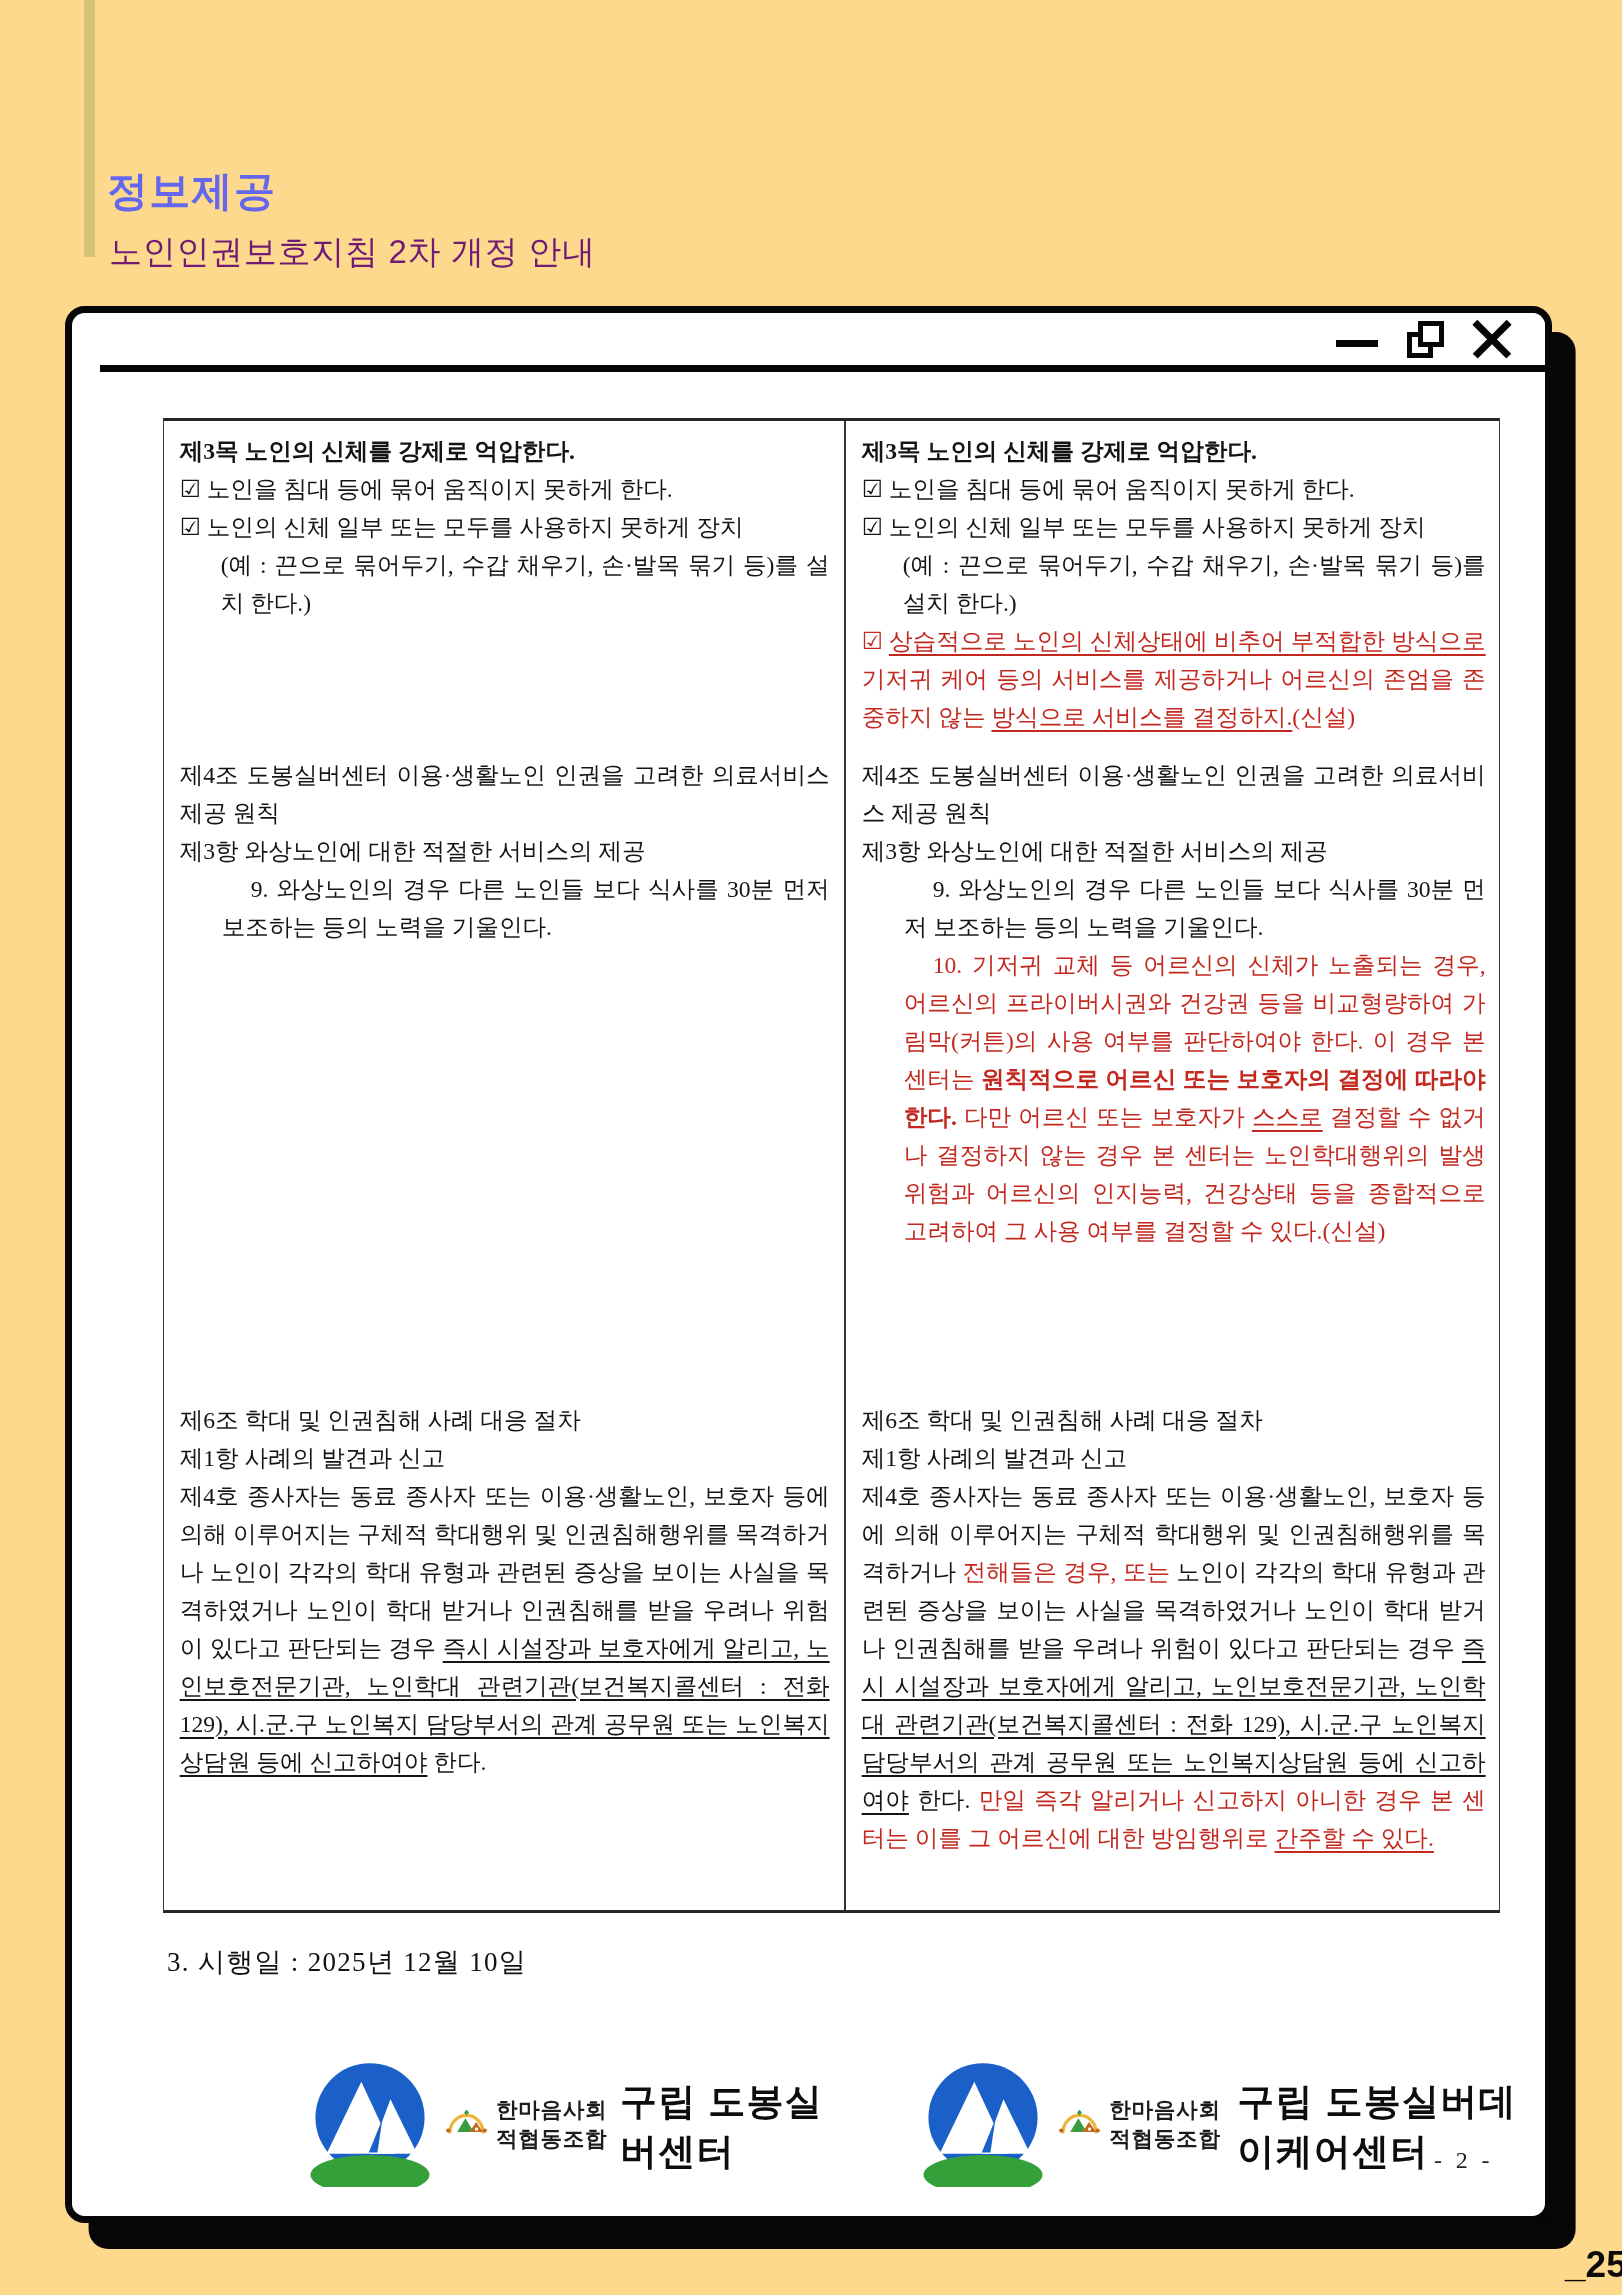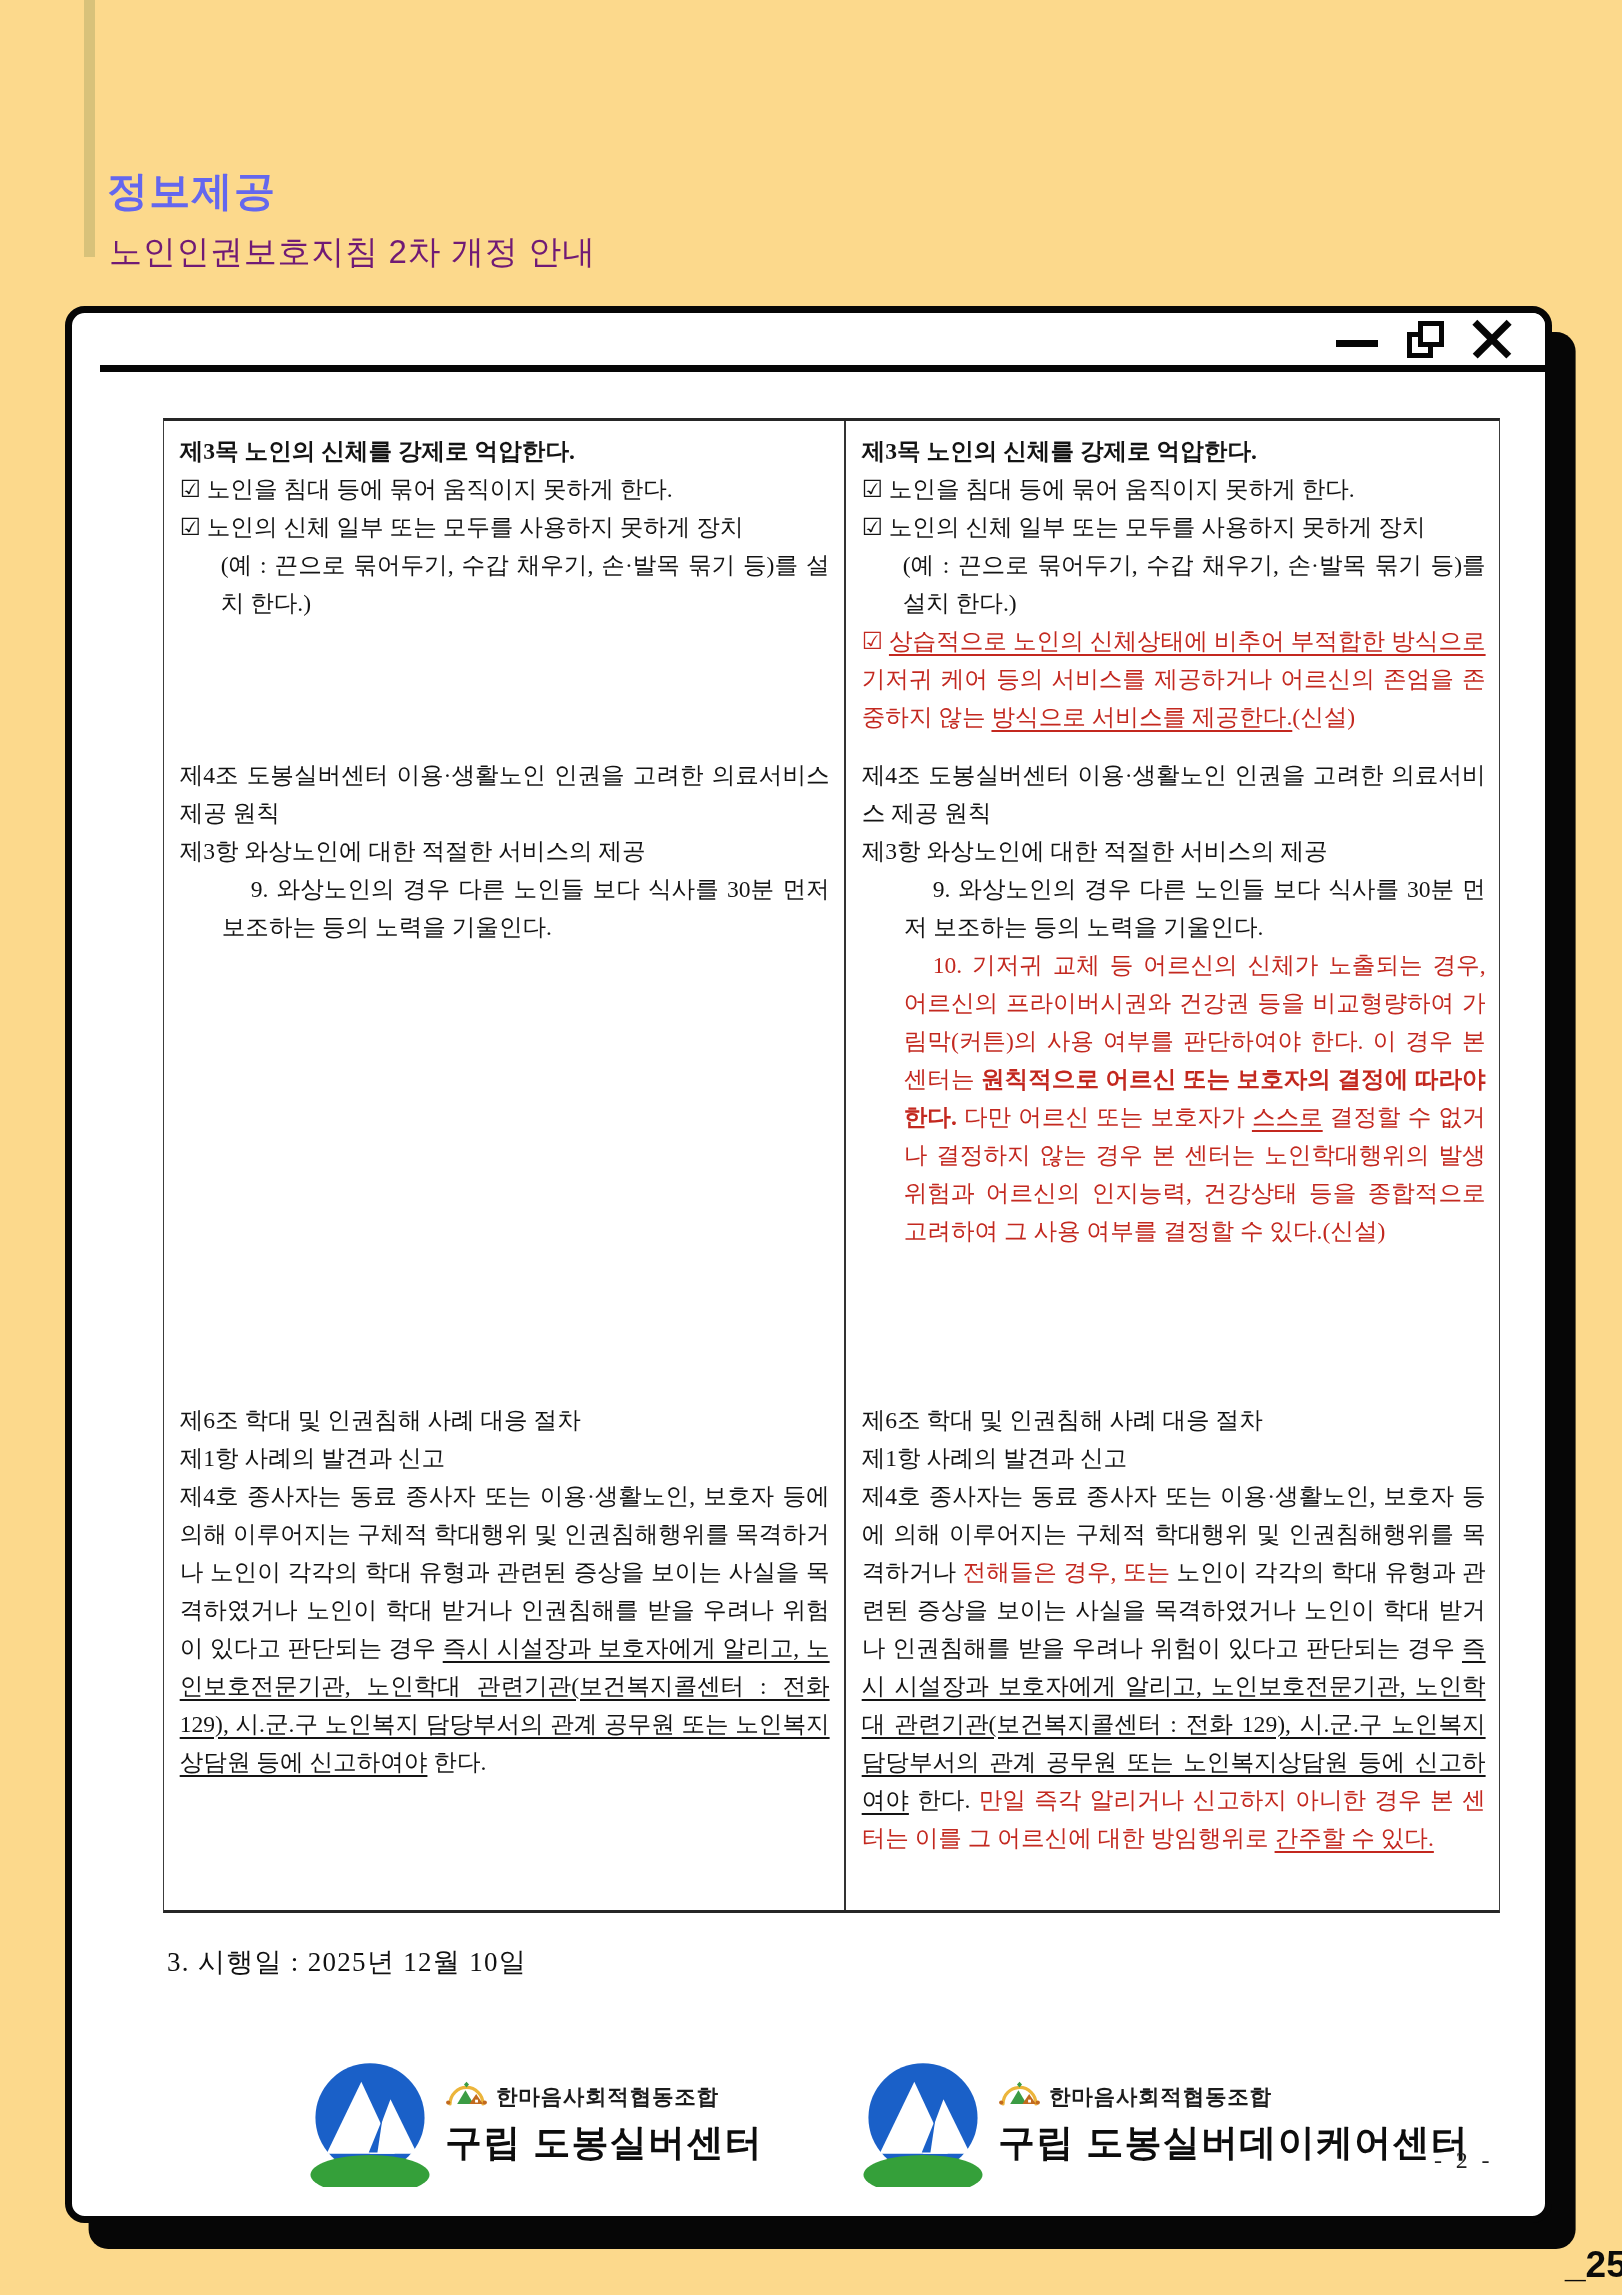--- a/index.html
+++ b/index.html
@@ -63,21 +63,21 @@
 
   .effective-date{
     margin:31px 0 0 67px;
     font-family:"Liberation Serif","DejaVu Serif",serif;
     font-size:27px;color:#111;letter-spacing:1.3px;
   }
 
   
   .logos{position:absolute;left:208px;top:1687px;display:flex;gap:98px;align-items:center;}
   .logo{display:flex;align-items:center;gap:13px;}
-  .logo-text{display:flex;flex-direction:column;}
+  .logo-text{display:flex;flex-direction:row;}
   .logo-org-row{display:flex;align-items:center;gap:7.9px;}
   .logo-org{font-size:21.6px;font-weight:600;color:#1c1c1c;letter-spacing:0.7px;}
   .logo-name{font-size:37px;font-weight:800;color:#0d0d0d;letter-spacing:1.3px;margin-top:5.2px;}
 
   .page-num{
     position:absolute;left:1334px;top:1775px;
     font-family:"Liberation Serif","DejaVu Serif",serif;
     font-size:24px;color:#222;letter-spacing:3.9px;white-space:nowrap;
   }
   .corner-note{position:absolute;left:1565px;top:2244px;font-size:37px;font-weight:bold;color:#0b0b0b;}
@@ -106,21 +106,21 @@
           <p class="p"><span class="seg-b">제3목 노인의 신체를 강제로 억압한다.</span></p>
           <p class="p"><span>☑ 노인을 침대 등에 묶어 움직이지 못하게 한다.</span></p>
           <p class="p"><span>☑ 노인의 신체 일부 또는 모두를 사용하지 못하게 장치</span></p>
           <p class="p ex"><span>(예 : 끈으로 묶어두기, 수갑 채우기, 손·발목 묶기 등)를 설치 한다.)</span></p>
         </div>
         <div class="cell right" style="grid-area: 1 / 2;">
           <p class="p"><span class="seg-b">제3목 노인의 신체를 강제로 억압한다.</span></p>
           <p class="p"><span>☑ 노인을 침대 등에 묶어 움직이지 못하게 한다.</span></p>
           <p class="p"><span>☑ 노인의 신체 일부 또는 모두를 사용하지 못하게 장치</span></p>
           <p class="p ex"><span>(예 : 끈으로 묶어두기, 수갑 채우기, 손·발목 묶기 등)를 설치 한다.)</span></p>
-          <p class="p"><span class="seg-red">☑ </span><span class="seg-red seg-u">상습적으로 노인의 신체상태에 비추어 부적합한 방식으로</span><span class="seg-red"> 기저귀 케어 등의 서비스를 제공하거나 어르신의 존엄을 존중하지 않는 </span><span class="seg-red seg-u">방식으로 서비스를 제공한다.</span><span class="seg-red">(신설)</span></p>
+          <p class="p"><span class="seg-red">☑ </span><span class="seg-red seg-u">상습적으로 노인의 신체상태에 비추어 부적합한 방식으로</span><span class="seg-red"> 기저귀 케어 등의 서비스를 제공하거나 어르신의 존엄을 존중하지 않는 </span><span class="seg-red seg-u">방식으로 서비스를 결정하지.</span><span class="seg-red">(신설)</span></p>
         </div>
         <div class="cell left" style="grid-area: 2 / 1;">
           <p class="p"><span>제4조 도봉실버센터 이용·생활노인 인권을 고려한 의료서비스 제공 원칙</span></p>
           <p class="p"><span>제3항 와상노인에 대한 적절한 서비스의 제공</span></p>
           <p class="p num"><span>9. 와상노인의 경우 다른 노인들 보다 식사를 30분 먼저 보조하는 등의 노력을 기울인다.</span></p>
         </div>
         <div class="cell right" style="grid-area: 2 / 2;">
           <p class="p"><span>제4조 도봉실버센터 이용·생활노인 인권을 고려한 의료서비스 제공 원칙</span></p>
           <p class="p"><span>제3항 와상노인에 대한 적절한 서비스의 제공</span></p>
           <p class="p num"><span>9. 와상노인의 경우 다른 노인들 보다 식사를 30분 먼저 보조하는 등의 노력을 기울인다.</span></p>

